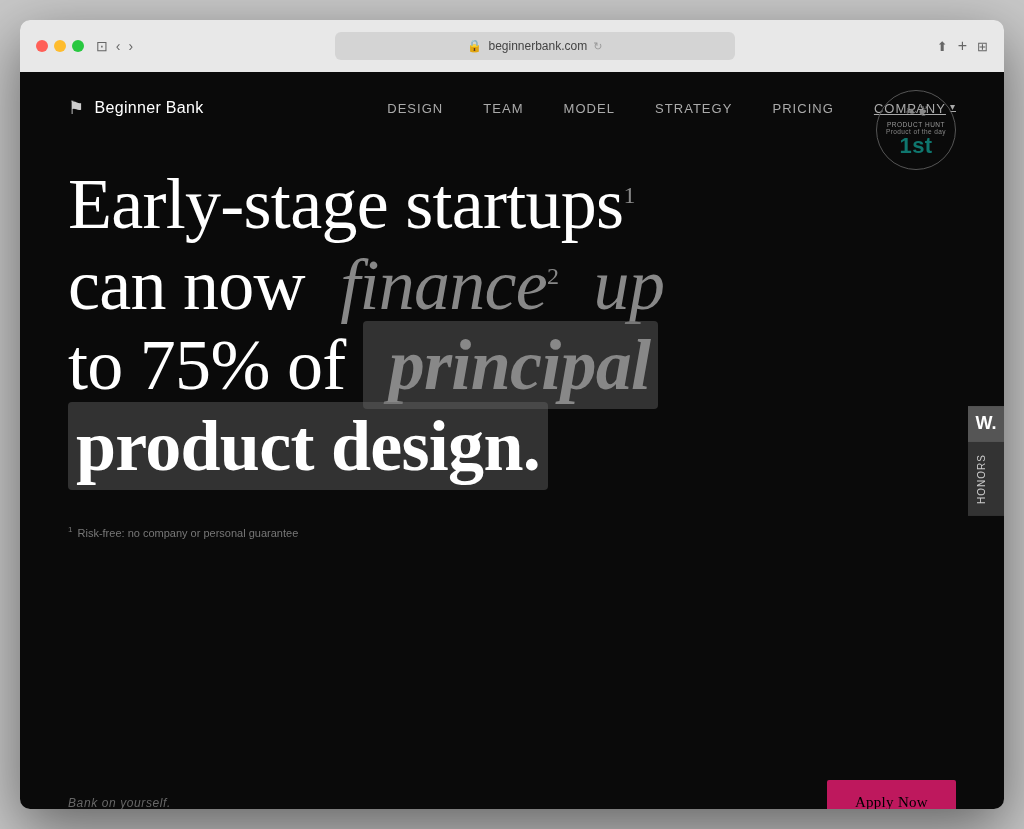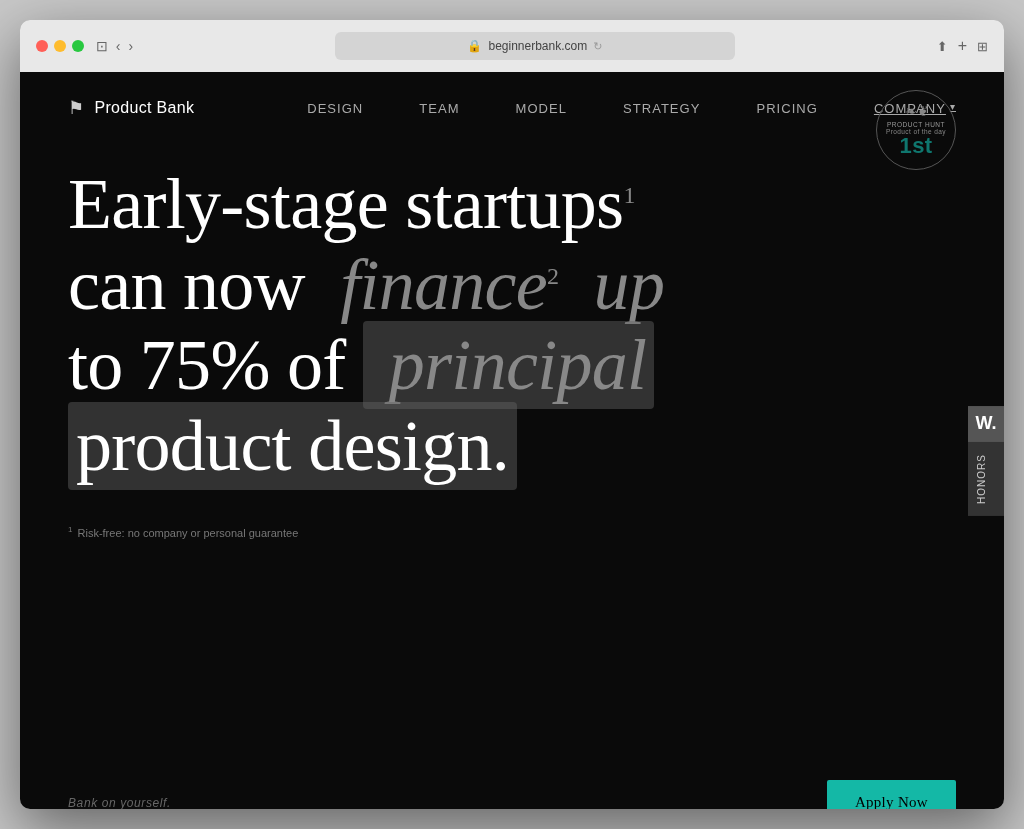--- a/index.html
+++ b/index.html
@@ -99,21 +99,21 @@
     }
 
     .logo-icon {
       font-size: 18px;
       color: #ccc;
     }
 
     .nav-links {
       display: flex;
       align-items: center;
-      gap: 56px;
+      gap: 40px;
     }
 
     .nav-link {
       color: #aaa;
       font-size: 13px;
       font-weight: 500;
       letter-spacing: 0.08em;
       text-transform: uppercase;
       text-decoration: none;
       cursor: pointer;
@@ -198,20 +198,21 @@
       color: #888;
       font-style: italic;
       margin-left: 18px;
     }
 
     .highlight-box {
       display: inline;
       background: rgba(100, 100, 100, 0.45);
       border-radius: 4px;
       padding: 4px 8px;
+      font-weight: bold;
     }
 
     .footnotes {
       margin-top: 36px;
       color: #777;
       font-size: 11px;
       line-height: 1.7;
     }
 
     .footnote-sup {
@@ -267,21 +268,21 @@
     }
 
     .tagline {
       color: #666;
       font-size: 12px;
       letter-spacing: 0.05em;
       font-style: italic;
     }
 
     .apply-btn {
-      background: #14b8a6;
+      background: #be185d;
       color: #000;
       border: none;
       padding: 14px 28px;
       font-size: 15px;
       font-weight: 400;
       letter-spacing: 0.02em;
       cursor: pointer;
       font-family: Georgia, serif;
       border-radius: 2px;
     }
@@ -332,21 +333,21 @@
         <span style="font-size:16px; font-weight:300;">+</span>
         <span style="font-size:13px;">⊞</span>
       </div>
     </div>
 
     <div class="website">
 
       <nav class="nav">
         <div class="logo">
           <span class="logo-icon">⚑</span>
-          <span>Product Bank</span>
+          <span>Beginner Bank</span>
         </div>
         <div class="nav-links">
           <a class="nav-link">DESIGN</a>
           <a class="nav-link">TEAM</a>
           <a class="nav-link">MODEL</a>
           <a class="nav-link">STRATEGY</a>
           <a class="nav-link">PRICING</a>
           <a class="nav-link with-arrow">
             <span>COMPANY</span>
             <span style="font-size:10px;">▾</span>

